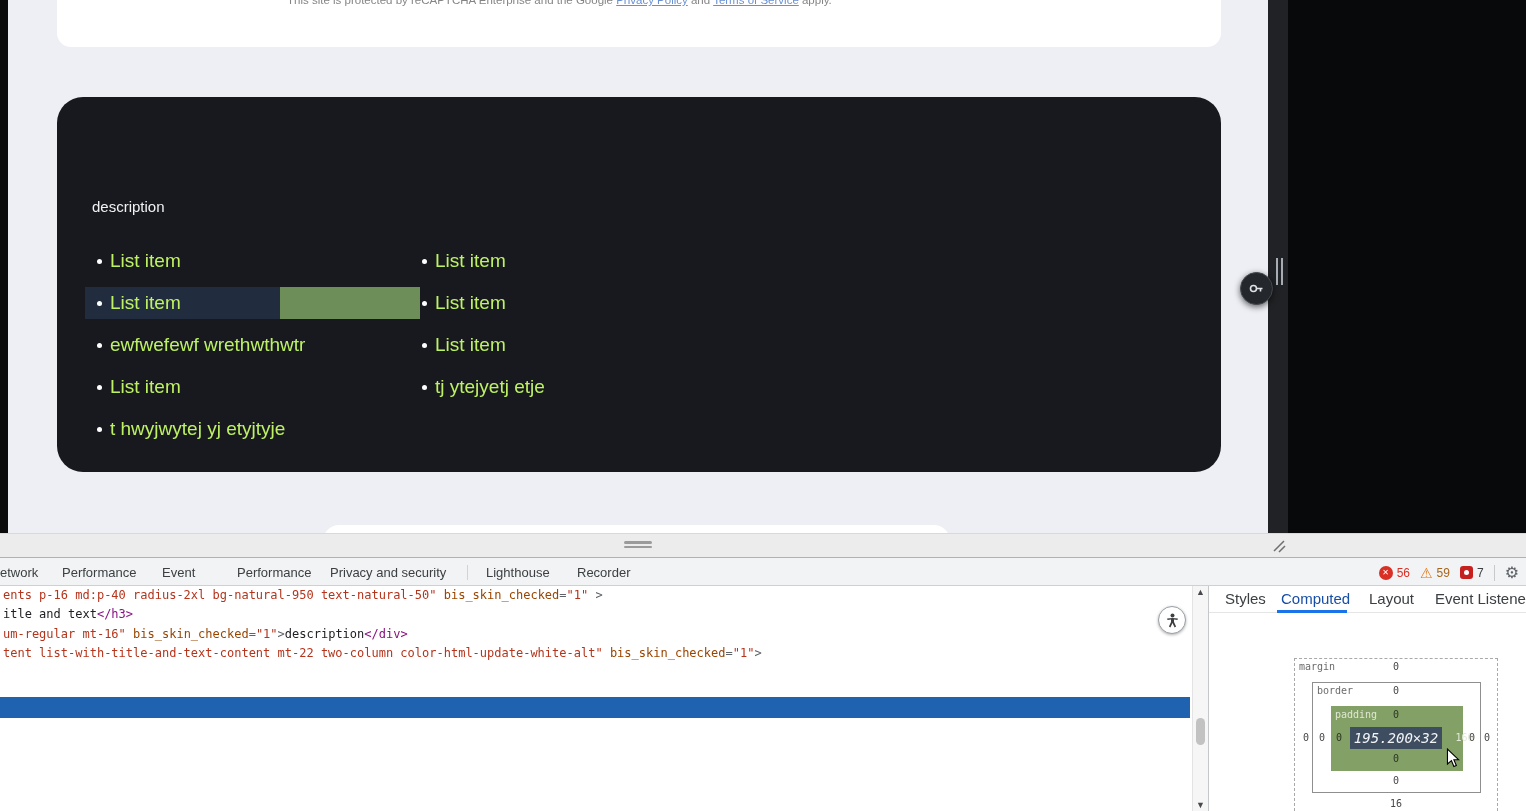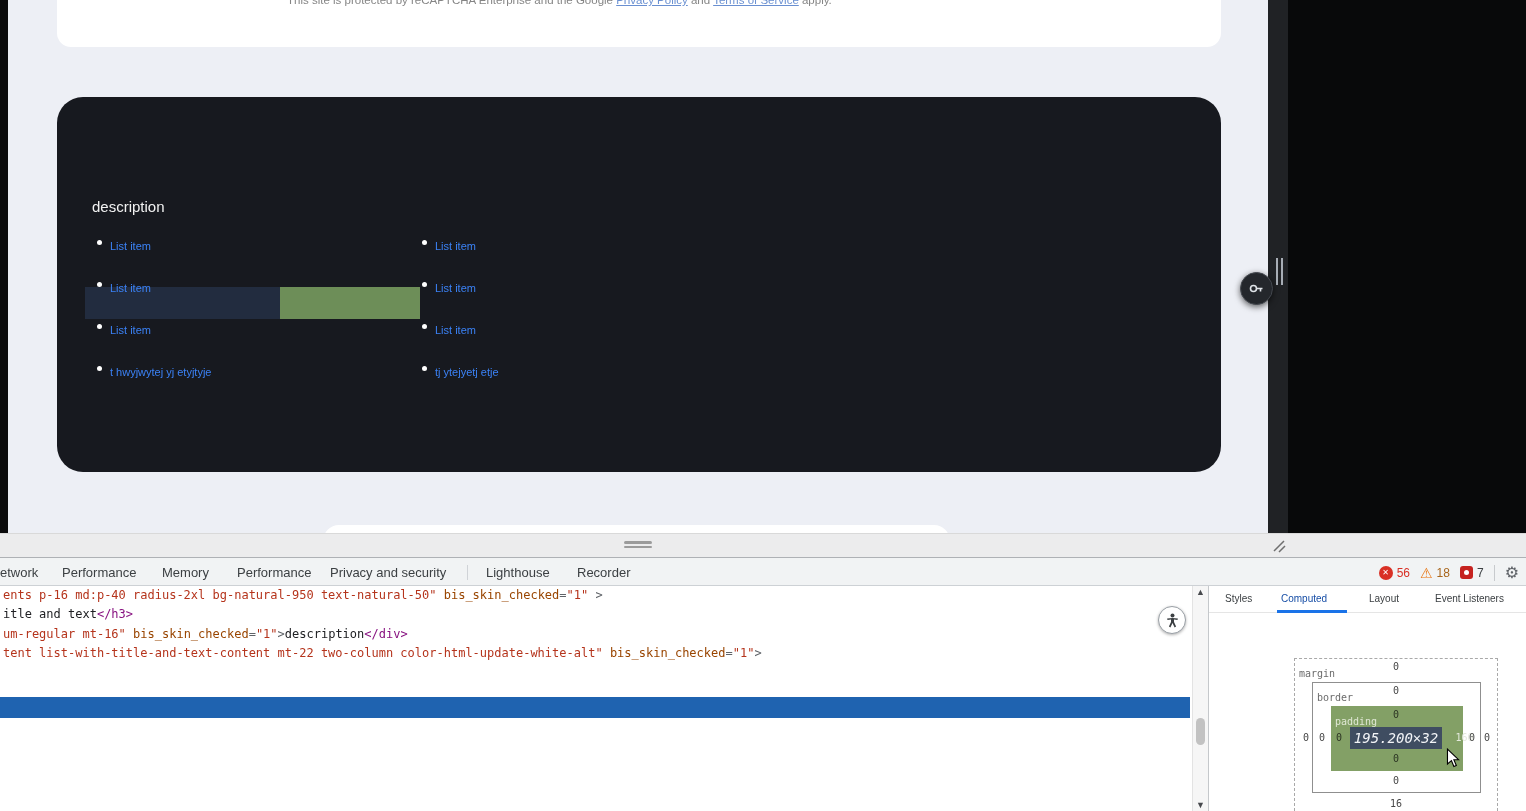--- a/index.html
+++ b/index.html
@@ -26,21 +26,21 @@
   .card-desc { position:absolute; left:35px; top:101px; font-size:15px; color:#f2f2f2; z-index:2; }
 
   .hl-content { position:absolute; left:28px; top:190px; width:195px; height:32px;
                 background:rgba(96,148,230,0.16); z-index:1; }
   .hl-padding { position:absolute; left:223px; top:190px; width:140px; height:32px;
                 background:#6d8e58; z-index:1; }
 
   .list-col { position:absolute; top:143px; list-style:none; z-index:2; }
   .list-col.left { left:35px; }
   .list-col.right { left:360px; }
-  .list-col li { display:flex; align-items:flex-start; height:42px; color:#3b82f6; font-size:11px; }
+  .list-col li { display:flex; align-items:center; height:42px; color:#bef264; font-size:19px; }
   .dot { width:5px; height:5px; border-radius:50%; background:#fff; margin:0 8px 0 5px; flex:none; }
 
   .right-strip { position:absolute; left:1268px; top:0; width:20px; height:533px; background:#202225; }
   .drawer-handle { position:absolute; left:1274px; top:258px; width:12px; height:27px; z-index:4; }
   .drawer-handle i { position:absolute; top:0; width:2px; height:27px; background:#a7adb5; }
   .drawer-handle i:first-child { left:2px; } .drawer-handle i:last-child { left:7px; }
   .right-void { position:absolute; left:1288px; top:0; width:238px; height:533px; background:#08090a; }
 
   .floating-btn { position:absolute; left:1240px; top:272px; width:33px; height:33px; border-radius:50%;
                   background:#24272c; border:1px solid #43474e; box-shadow:0 2px 6px rgba(0,0,0,.6);
@@ -86,32 +86,32 @@
 
   .dt-scrollbar { position:absolute; left:1192px; top:29px; width:16px; height:225px; background:#f6f6f6;
                   border-left:1px solid #e3e3e3; font-size:9px; color:#47494d; }
   .sb-up { position:absolute; left:0; top:1px; width:15px; text-align:center; }
   .sb-down { position:absolute; left:0; bottom:1px; width:15px; text-align:center; }
   .sb-thumb { position:absolute; left:3px; top:132px; width:9px; height:27px; background:#c2c2c2; border-radius:5px; }
 
   .dt-right { position:absolute; left:1208px; top:29px; width:318px; height:225px; background:#fff;
               border-left:1px solid #c5c8cb; overflow:hidden; }
   .dt-right-tabs { position:absolute; left:0; top:0; width:318px; height:27px; border-bottom:1px solid #e5e5e5; }
-  .rt-tab { position:absolute; top:0; height:27px; line-height:26px; font-size:10px; color:#3c4043; white-space:nowrap; }
+  .rt-tab { position:absolute; top:0; height:27px; line-height:26px; font-size:15px; color:#3c4043; white-space:nowrap; }
   .rt-tab.selected { color:#174ea6; }
   .rt-underline { position:absolute; left:68px; top:24px; width:70px; height:3px; background:#1a73e8; }
 
   .boxmodel { position:absolute; left:85px; top:72px; width:204px; height:160px;
               font-family:"DejaVu Sans Mono", monospace; font-size:10px; color:#464646; }
   .bm-margin { position:absolute; left:0; top:0; width:204px; height:158px; border:1px dashed #a9a9a9; background:#fff; }
   .bm-border { position:absolute; left:18px; top:24px; width:169px; height:111px; border:1px solid #8f8f8f; background:#fff; }
   .bm-padding { position:absolute; left:37px; top:48px; width:132px; height:65px; background:#83a066; }
   .bm-content { position:absolute; left:56px; top:69px; width:92px; height:22px; background:#3f4d61;
                 color:#f2f4f7; display:flex; align-items:center; justify-content:center; font-size:14px;font-style:italic; }
-  .bm-label { position:absolute; font-size:10px; color:#6b6b6b;margin-top:7px; }
+  .bm-label { position:absolute; font-size:10px; color:#6b6b6b; }
   .lbl-margin { left:5px; top:3px; } .lbl-border { left:23px; top:27px; }
   .lbl-padding { left:41px; top:51px; color:#dfe7d3; }
   .bm-num { position:absolute; transform:translateX(-50%); white-space:nowrap; }
   .n-mt { left:102px; top:3px; } .n-bt { left:102px; top:27px; } .n-pt { left:102px; top:51px; color:#2c3524; }
   .n-ml { left:12px; top:74px; } .n-bl { left:28px; top:74px; } .n-pl { left:45px; top:74px; color:#2c3524; }
   .n-pr { left:158px; top:74px; color:#e4e9dc;padding-left:25px; } .n-br { left:178px; top:74px; } .n-mr { left:193px; top:74px; }
   .n-pb { left:102px; top:95px; color:#2c3524; } .n-bb { left:102px; top:117px; } .n-mb { left:102px; top:140px; }
 
   .panel-cursor { position:absolute; left:237px; top:162px; z-index:9; }
 </style>
@@ -133,20 +133,24 @@
         <div class="card-desc">description</div>
 
         <ul class="list-col left">
           <li>
               <span class="dot"></span>
               <span>List item</span>
             </li>
           <li>
               <span class="dot"></span>
               <span>List item</span>
+            </li>
+          <li>
+              <span class="dot"></span>
+              <span>ewfwefewf wrethwthwtr</span>
             </li>
           <li>
               <span class="dot"></span>
               <span>List item</span>
             </li>
           <li>
               <span class="dot"></span>
               <span>t hwyjwytej yj etyjtyje</span>
             </li>
         </ul>
@@ -198,35 +202,35 @@
         </svg>
       </div>
     </div>
   </div>
 
   <div class="devtools">
 
     <div class="dt-toolbar">
       <div class="dt-tab" style="left:0">etwork</div>
       <div class="dt-tab" style="left:62px">Performance</div>
-      <div class="dt-tab" style="left:162px">Memory</div>
+      <div class="dt-tab" style="left:162px">Event</div>
       <div class="dt-tab" style="left:237px">Performance</div>
       <div class="dt-tab" style="left:330px">Privacy and security</div>
       <div class="dt-sep"></div>
       <div class="dt-tab" style="left:486px">Lighthouse</div>
       <div class="dt-tab" style="left:577px">Recorder</div>
 
       <div class="dt-status">
         <span class="badge err-badge">
             <span class="err-icon">✕</span>
             <span>56</span>
           </span>
         <span class="badge warn-badge">
             <span class="warn-icon">⚠</span>
-            <span>18</span>
+            <span>59</span>
           </span>
         <span class="badge issues-badge">
             <span class="issues-icon"></span>
             <span>7</span>
           </span>
         <span class="dt-vsep"></span>
         <span class="gear-icon">⚙</span>
       </div>
     </div>
 

